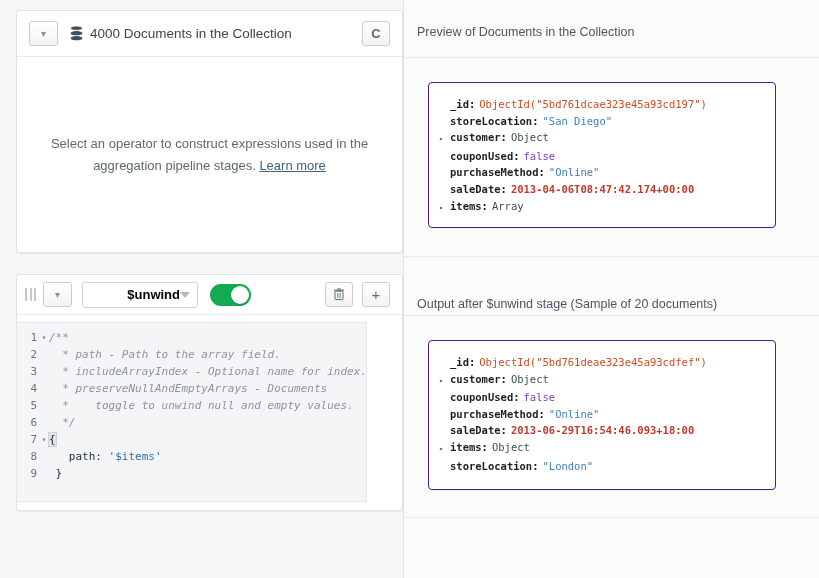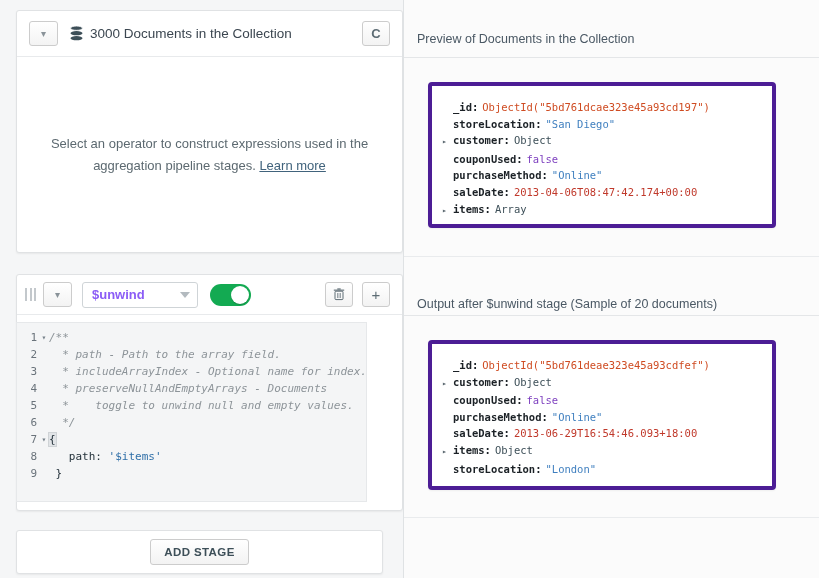--- a/index.html
+++ b/index.html
@@ -133,37 +133,37 @@
   }
 
   
   .right-header {
     position: absolute;
     left: 13px;
     font-size: 12.5px;
     color: #4a5864;
     white-space: nowrap;
   }
-  #preview-header { top: 32px; }
+  #preview-header { top: 25px; }
   #output-header  { top: 297px; }
   .right-divider {
     position: absolute;
     left: 0; width: 416px; height: 1px;
     background: #e4e6e8;
   }
   #right-div-1 { top: 57px; }
   #right-div-2 { top: 256px; background: #e9ebed; }
   #right-div-3 { top: 315px; }
   #right-div-4 { top: 517px; background: #e9ebed; }
 
   
   .doc-box {
     position: absolute;
     background: #ffffff;
-    border: 4px solid #4c1d95;
+    border: 1px solid #4c1d95;
     border-radius: 4px;
     box-shadow: 0 1px 2px rgba(0,0,0,0.05);
     box-sizing: border-box;
     padding: 13px 12px 13px 10px;
     font-family: "DejaVu Sans Mono", monospace;
     font-size: 10.5px;
     line-height: 16.6px;
   }
   #preview-doc {
     left: 428px; top: 82px;
@@ -190,21 +190,21 @@
     font-weight: bold;
   }
   .doc-colon {
     color: #1b2126;
     font-weight: bold;
     margin-right: 4px;
   }
   .v-objectid { color: #cf4b21; }
   .v-string   { color: #3f7fbf; }
   .v-bool     { color: #7d3fbf; }
-  .v-date     { color: #c0392b; }
+  .v-date     { color: #c0392b; font-weight: bold; }
   .v-type     { color: #3d4f58; }
 
   
   .stage-toolbar {
     height: 40px;
     border-bottom: 1px solid #e8eaec;
     display: flex;
     align-items: center;
     padding: 0 12px 0 8px;
     box-sizing: border-box;
@@ -236,21 +236,22 @@
     align-items: center;
     padding: 0 7px 0 9px;
     box-sizing: border-box;
     margin-right: 12px;
     cursor: pointer;
   }
   .stage-select-label {
     flex: 1 1 auto;
     font-size: 13px;
     font-weight: bold;
-    color: #8b5cf6;
+    color: #000000;
+    text-align: right;
   }
   .select-arrow {
     width: 0; height: 0;
     border-left: 5px solid transparent;
     border-right: 5px solid transparent;
     border-top: 6px solid #b3babf;
   }
   .toggle {
     width: 41px; height: 22px;
     border-radius: 11px;
@@ -349,21 +350,21 @@
       <div class="card-header">
         <div class="btn btn-caret">
           <span class="caret-glyph">▾</span>
         </div>
         <svg class="db-icon" viewBox="0 0 13 15">
           <ellipse cx="6.5" cy="2.2" rx="6" ry="2.1" fill="#3d4f58"></ellipse>
           <ellipse cx="6.5" cy="7.2" rx="6" ry="2.1" fill="#3d4f58"></ellipse>
           <ellipse cx="6.5" cy="12.2" rx="6" ry="2.1" fill="#3d4f58"></ellipse>
           <ellipse cx="6.5" cy="2.2" rx="6" ry="2.1" fill="none" stroke="#ffffff" stroke-width="0.7"></ellipse>
         </svg>
-        <span class="collection-title">3000 Documents in the Collection</span>
+        <span class="collection-title">4000 Documents in the Collection</span>
         <span class="spacer"></span>
         <div class="btn btn-refresh">
           <span>C</span>
         </div>
       </div>
       <div class="card-body-placeholder">
         <div class="placeholder-text">
           <span>Select an operator to construct expressions used in the</span>
           <br>
           <span>aggregation pipeline stages.</span>
@@ -412,27 +413,20 @@
           <div class="code-row"><span class="gutter">3</span><span class="fold"></span><span class="code-text"><span class="c-comment">  * includeArrayIndex - Optional name for index.</span></span></div>
           <div class="code-row"><span class="gutter">4</span><span class="fold"></span><span class="code-text"><span class="c-comment">  * preserveNullAndEmptyArrays - Documents</span></span></div>
           <div class="code-row"><span class="gutter">5</span><span class="fold"></span><span class="code-text"><span class="c-comment">  *    toggle to unwind null and empty values.</span></span></div>
           <div class="code-row"><span class="gutter">6</span><span class="fold"></span><span class="code-text"><span class="c-comment">  */</span></span></div>
           <div class="code-row"><span class="gutter">7</span><span class="fold">▾</span><span class="code-text"><span class="c-plain brace-hl">{</span></span></div>
           <div class="code-row"><span class="gutter">8</span><span class="fold"></span><span class="code-text"><span class="c-key">   path: </span><span class="c-str">'$items'</span></span></div>
           <div class="code-row"><span class="gutter">9</span><span class="fold"></span><span class="code-text"><span class="c-plain"> }</span></span></div>
         </div>
     </div>
 
-    <div class="card" id="add-stage-card">
-      <div class="add-stage-inner">
-        <div class="btn btn-add-stage">
-          <span>ADD STAGE</span>
-        </div>
-      </div>
-    </div>
   </div>
 
   <div class="right-col">
     <div class="right-header" id="preview-header">Preview of Documents in the Collection</div>
     <div class="right-divider" id="right-div-1"></div>
     <div class="right-divider" id="right-div-2"></div>
     <div class="right-header" id="output-header">Output after $unwind stage (Sample of 20 documents)</div>
     <div class="right-divider" id="right-div-3"></div>
     <div class="right-divider" id="right-div-4"></div>
   </div>

